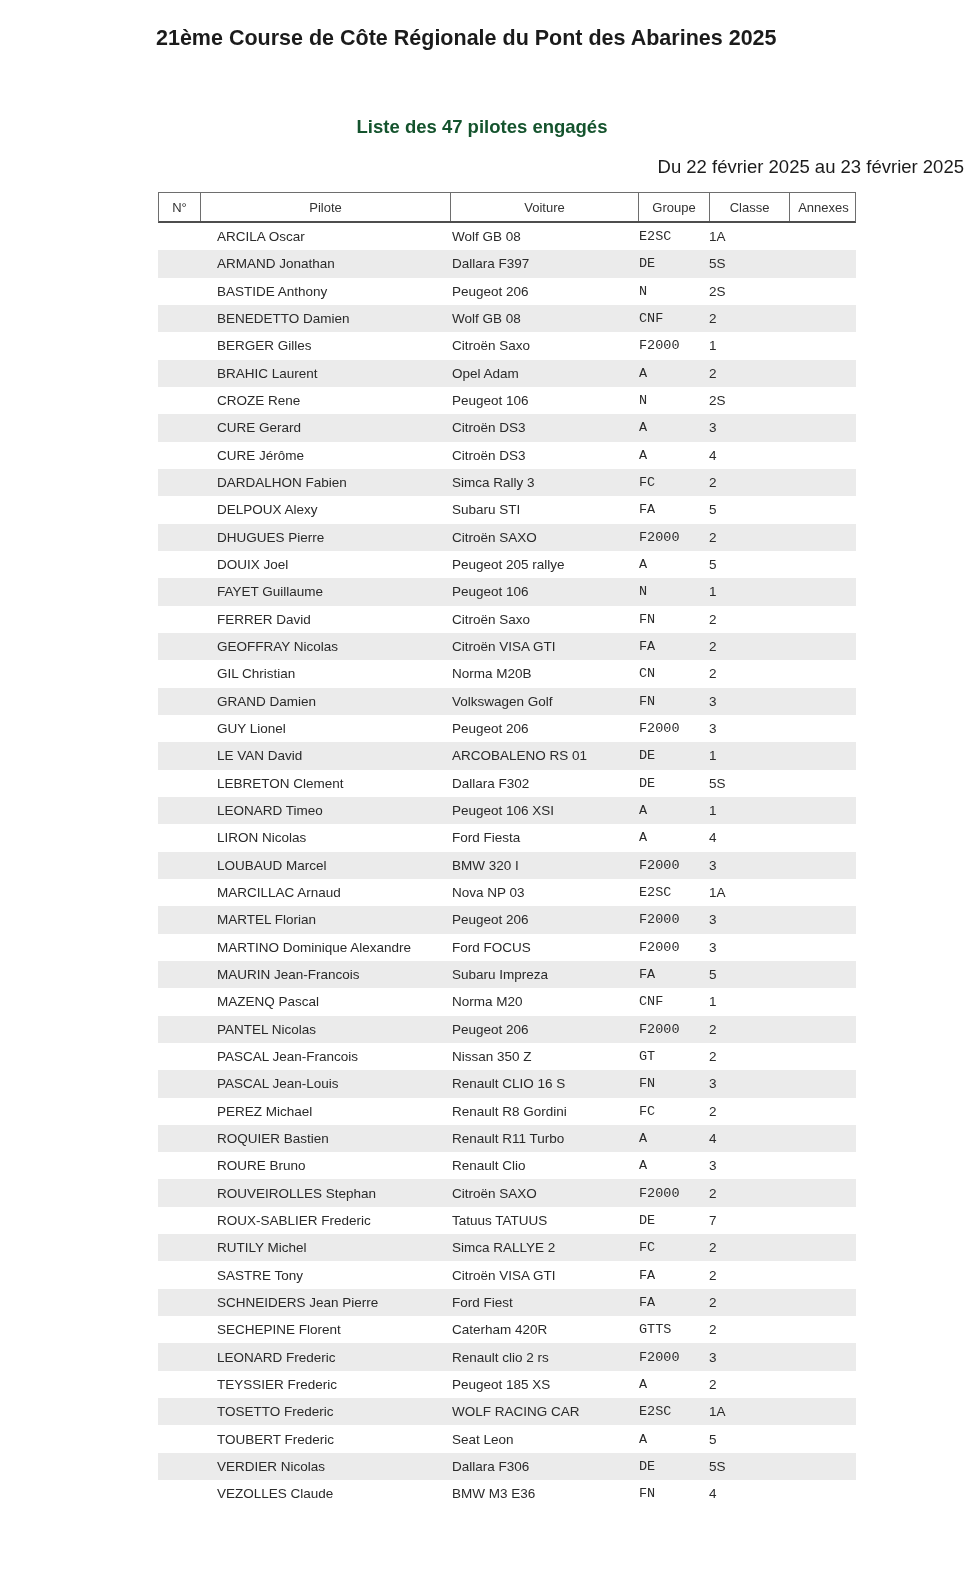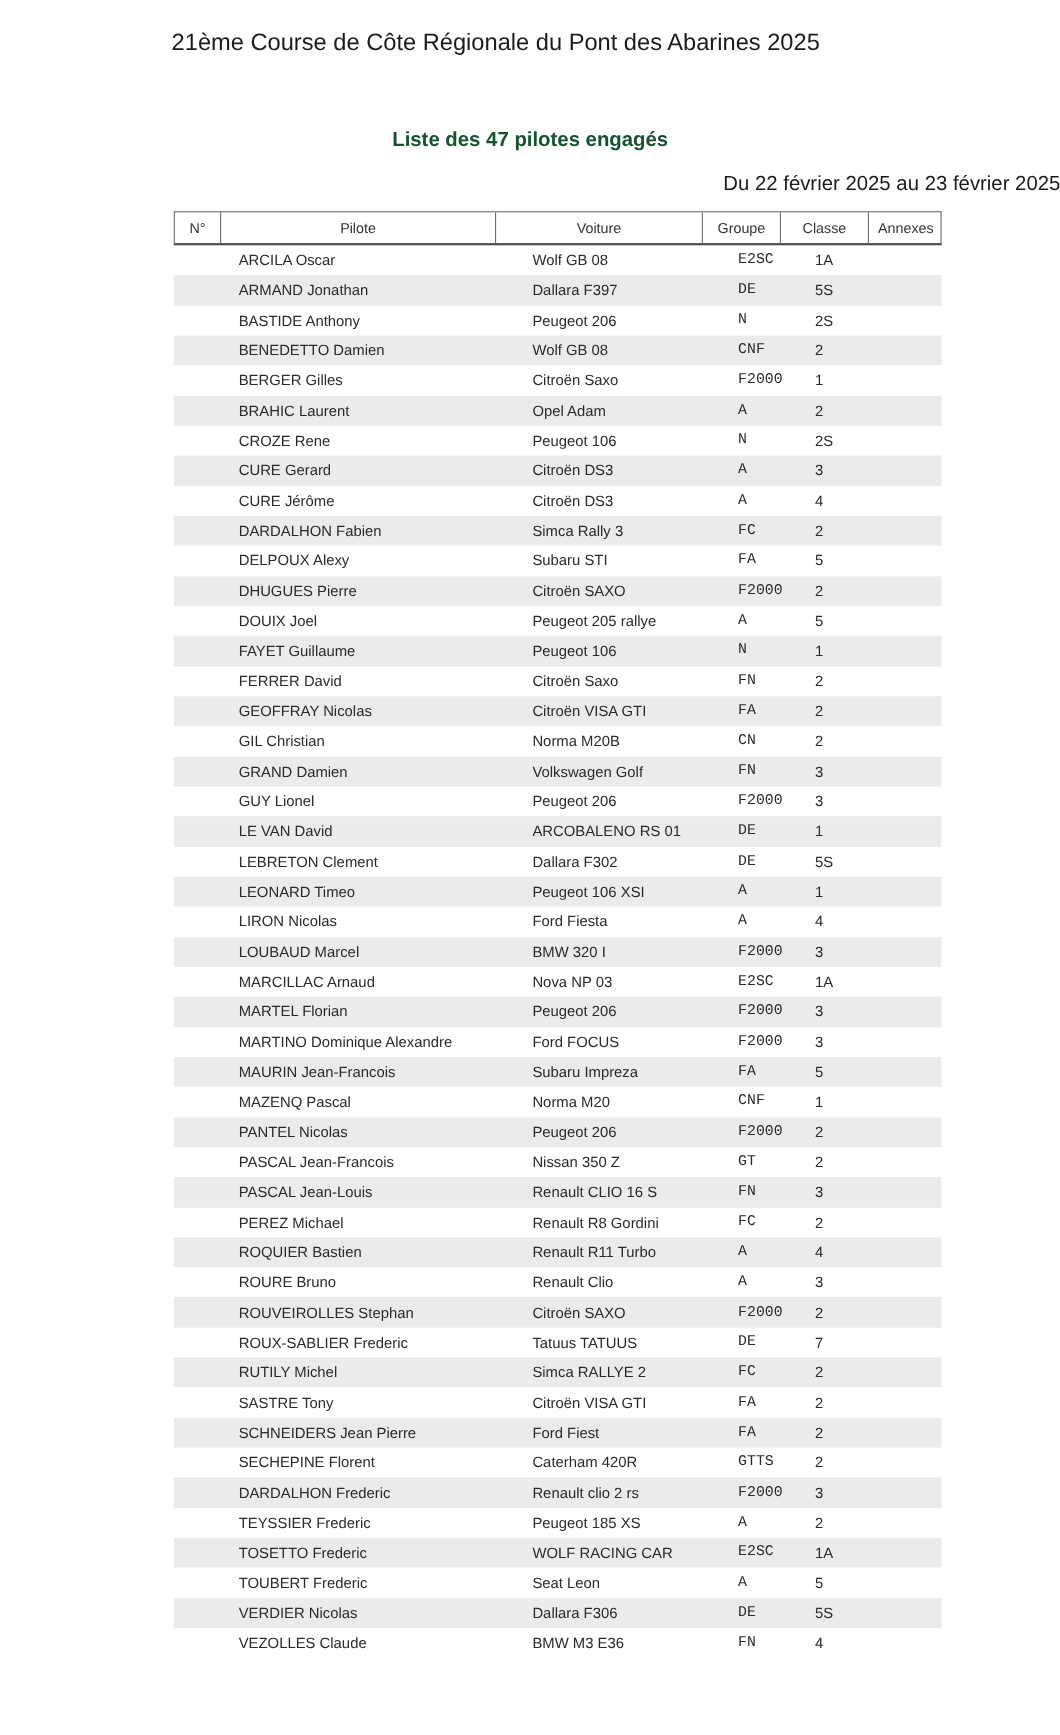--- a/index.html
+++ b/index.html
@@ -13,21 +13,21 @@
     width: 964px;
     height: 1577px;
     background: #ffffff;
     overflow: hidden;
   }
   .doc-title {
     position: absolute;
     left: 156px;
     top: 26px;
     font-size: 21.5px;
-    font-weight: 400;
+    font-weight: 700;
     color: #1b1b1b;
     white-space: nowrap;
   }
   .doc-subtitle {
     position: absolute;
     left: 0;
     top: 116px;
     width: 100%;
     text-align: center;
     font-size: 18.5px;
@@ -87,21 +87,21 @@
     white-space: nowrap;
     overflow: hidden;
   }
   .c-num     { width: 41px; }
   .c-pilote  { width: 250px; }
   .c-voiture { width: 188px; }
   .c-groupe  { width: 71px; }
   .c-classe  { width: 80px; }
   .c-annexes { width: 68px; }
   .td.c-pilote  { padding-left: 18px; }
-  .td.c-voiture { padding-left: 3px; margin-left: 32px; }
+  .td.c-voiture { padding-left: 3px; }
   .td.c-groupe  { padding-left: 2px; font-family: Liberation Mono, monospace; }
   .td.c-classe  { padding-left: 1px; }
 </style>
 </head>
 <body>
 
 <div class="page">
 
   <div class="doc-title">21ème Course de Côte Régionale du Pont des Abarines 2025</div>
 
@@ -483,21 +483,21 @@
     <div class="td c-num"></div>
     <div class="td c-pilote">SECHEPINE Florent</div>
     <div class="td c-voiture">Caterham 420R</div>
     <div class="td c-groupe">GTTS</div>
     <div class="td c-classe">2</div>
     <div class="td c-annexes"></div>
   </div>
 
   <div class="tr">
     <div class="td c-num"></div>
-    <div class="td c-pilote">DARDALHON Frederic</div>
+    <div class="td c-pilote">LEONARD Frederic</div>
     <div class="td c-voiture">Renault clio 2 rs</div>
     <div class="td c-groupe">F2000</div>
     <div class="td c-classe">3</div>
     <div class="td c-annexes"></div>
   </div>
 
   <div class="tr">
     <div class="td c-num"></div>
     <div class="td c-pilote">TEYSSIER Frederic</div>
     <div class="td c-voiture">Peugeot 185 XS</div>

